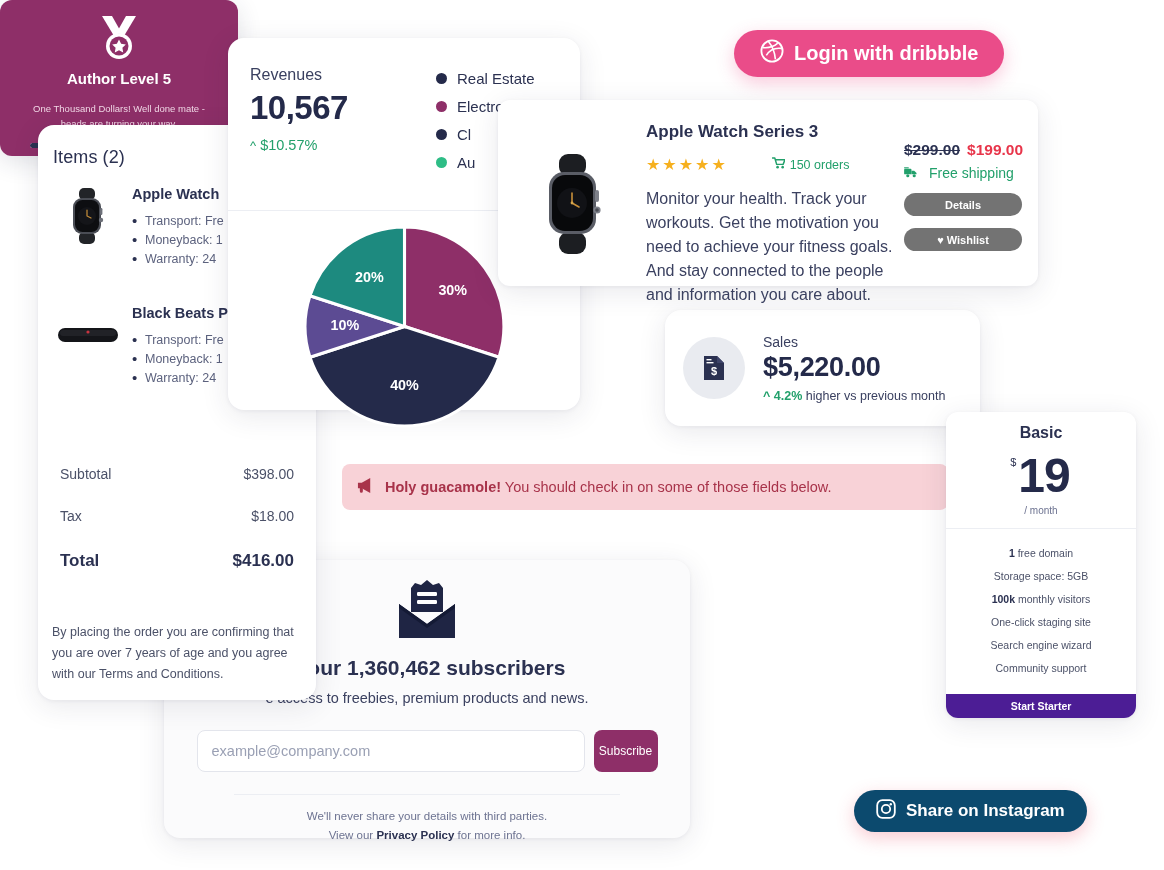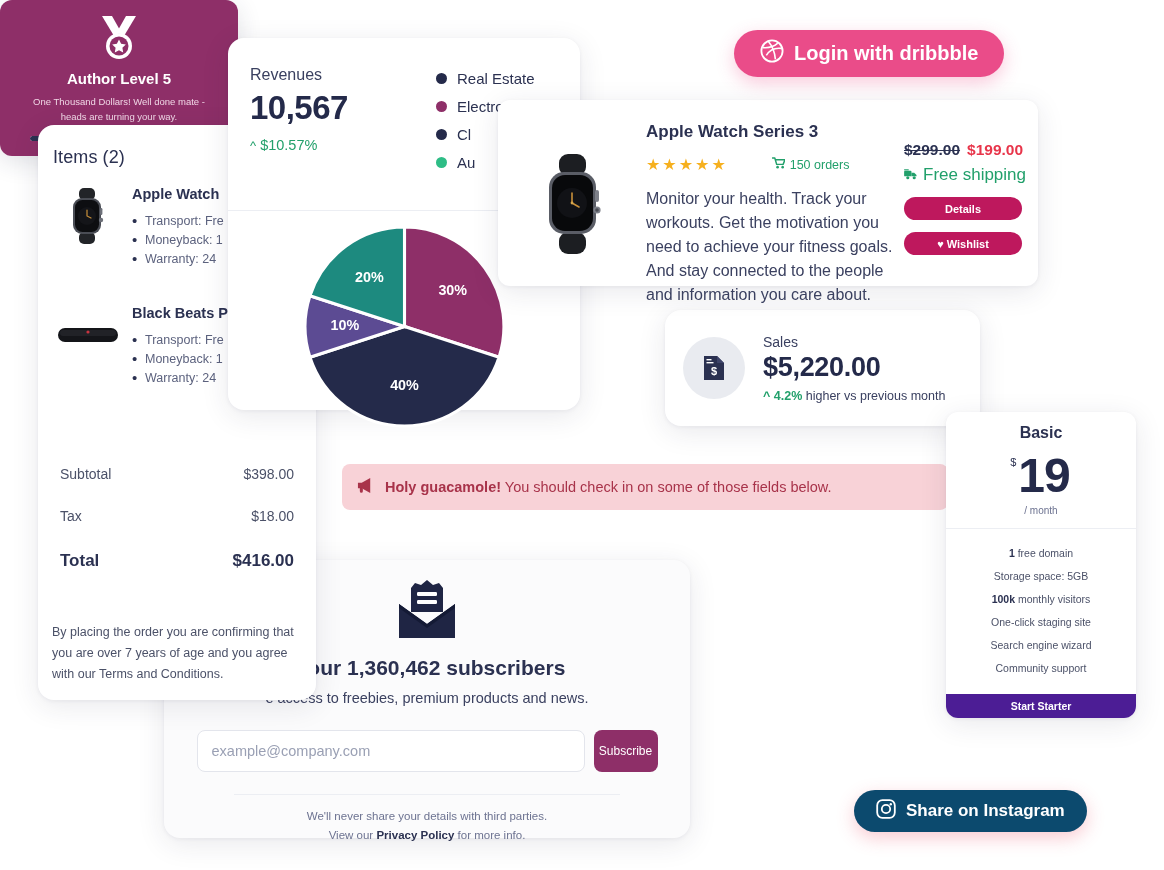--- a/index.html
+++ b/index.html
@@ -85,24 +85,24 @@
   .prod-body { flex: 1; padding-left: 8px; }
   .prod-title { font-size: 17px; font-weight: bold; color: #2b3151; padding-top: 8px; }
   .prod-meta { display: flex; align-items: center; margin-top: 13px; }
   .stars { color: #f6b01e; font-size: 16px; letter-spacing: 2px; }
   .orders { margin-left: 44px; font-size: 12.5px; color: #22A06B; display: flex; align-items: center; gap: 5px; }
   .prod-desc { margin-top: 13px; font-size: 16px; color: #3b4160; line-height: 24px; width: 258px; }
   .prod-side { width: 142px; flex: none; padding-top: 27px; }
   .price-line { display: flex; align-items: baseline; gap: 7px; }
   .price-old { font-size: 15.5px; font-weight: bold; color: #2b3151; text-decoration: line-through; }
   .price-new { font-size: 15.5px; font-weight: bold; color: #e8354a; }
-  .ship { display: flex; align-items: center; gap: 5px; margin-top: 6px; font-size: 17px; color: #22A06B; }
+  .ship { display: flex; align-items: center; gap: 11px; margin-top: 6px; font-size: 14px; color: #22A06B; }
   .pbtn {
     display: block; width: 118px; height: 23px; margin-top: 12px;
-    background: #be185d; color: #fff; border: none; border-radius: 12px;
+    background: #737373; color: #fff; border: none; border-radius: 12px;
     font-size: 11px; font-weight: bold; cursor: pointer;
     font-family: "Liberation Sans", sans-serif;
   }
 
   
   #sales-card { left: 665px; top: 310px; width: 315px; height: 116px; z-index: 6; border-radius: 16px; }
   .sales-inner { display: flex; align-items: center; height: 100%; padding-left: 18px; }
   .sales-circle {
     width: 62px; height: 62px; border-radius: 50%; background: #e9ebf0;
     flex: none; display: flex; align-items: center; justify-content: center;
@@ -162,21 +162,21 @@
   .nl-fine b { color: #2b3151; font-weight: bold; }
 
   
   #author-card {
     left: 727px; top: 592px; width: 238px; height: 156px;
     background: #8e2f68; border-radius: 12px; z-index: 4;
     box-shadow: 0 6px 24px rgba(35,40,70,0.14);
   }
   .au-icon { display: flex; justify-content: center; padding-top: 14px; }
   .au-title { text-align: center; font-size: 15px; font-weight: bold; color: #fff; margin-top: 8px; }
-  .au-desc { text-align: center; font-size: 9.5px; color: #f0d6e5; margin-top: 7px; line-height: 15px; padding: 0 28px; }
+  .au-desc { text-align: center; font-size: 9.5px; color: #f0d6e5; margin-top: 14px; line-height: 15px; padding: 0 28px; }
   .au-bar { margin: 12px 30px 0 30px; height: 5px; background: #d9a8c4; border-radius: 3px; overflow: hidden; }
   .au-bar-fill { height: 100%; background: #2b3151; border-radius: 3px; }
 
   
   .pill {
     position: absolute; display: flex; align-items: center; gap: 10px;
     border: none; border-radius: 26px; color: #fff; cursor: pointer;
     font-family: "Liberation Sans", sans-serif; font-weight: bold;
   }
   #dribbble-btn {

